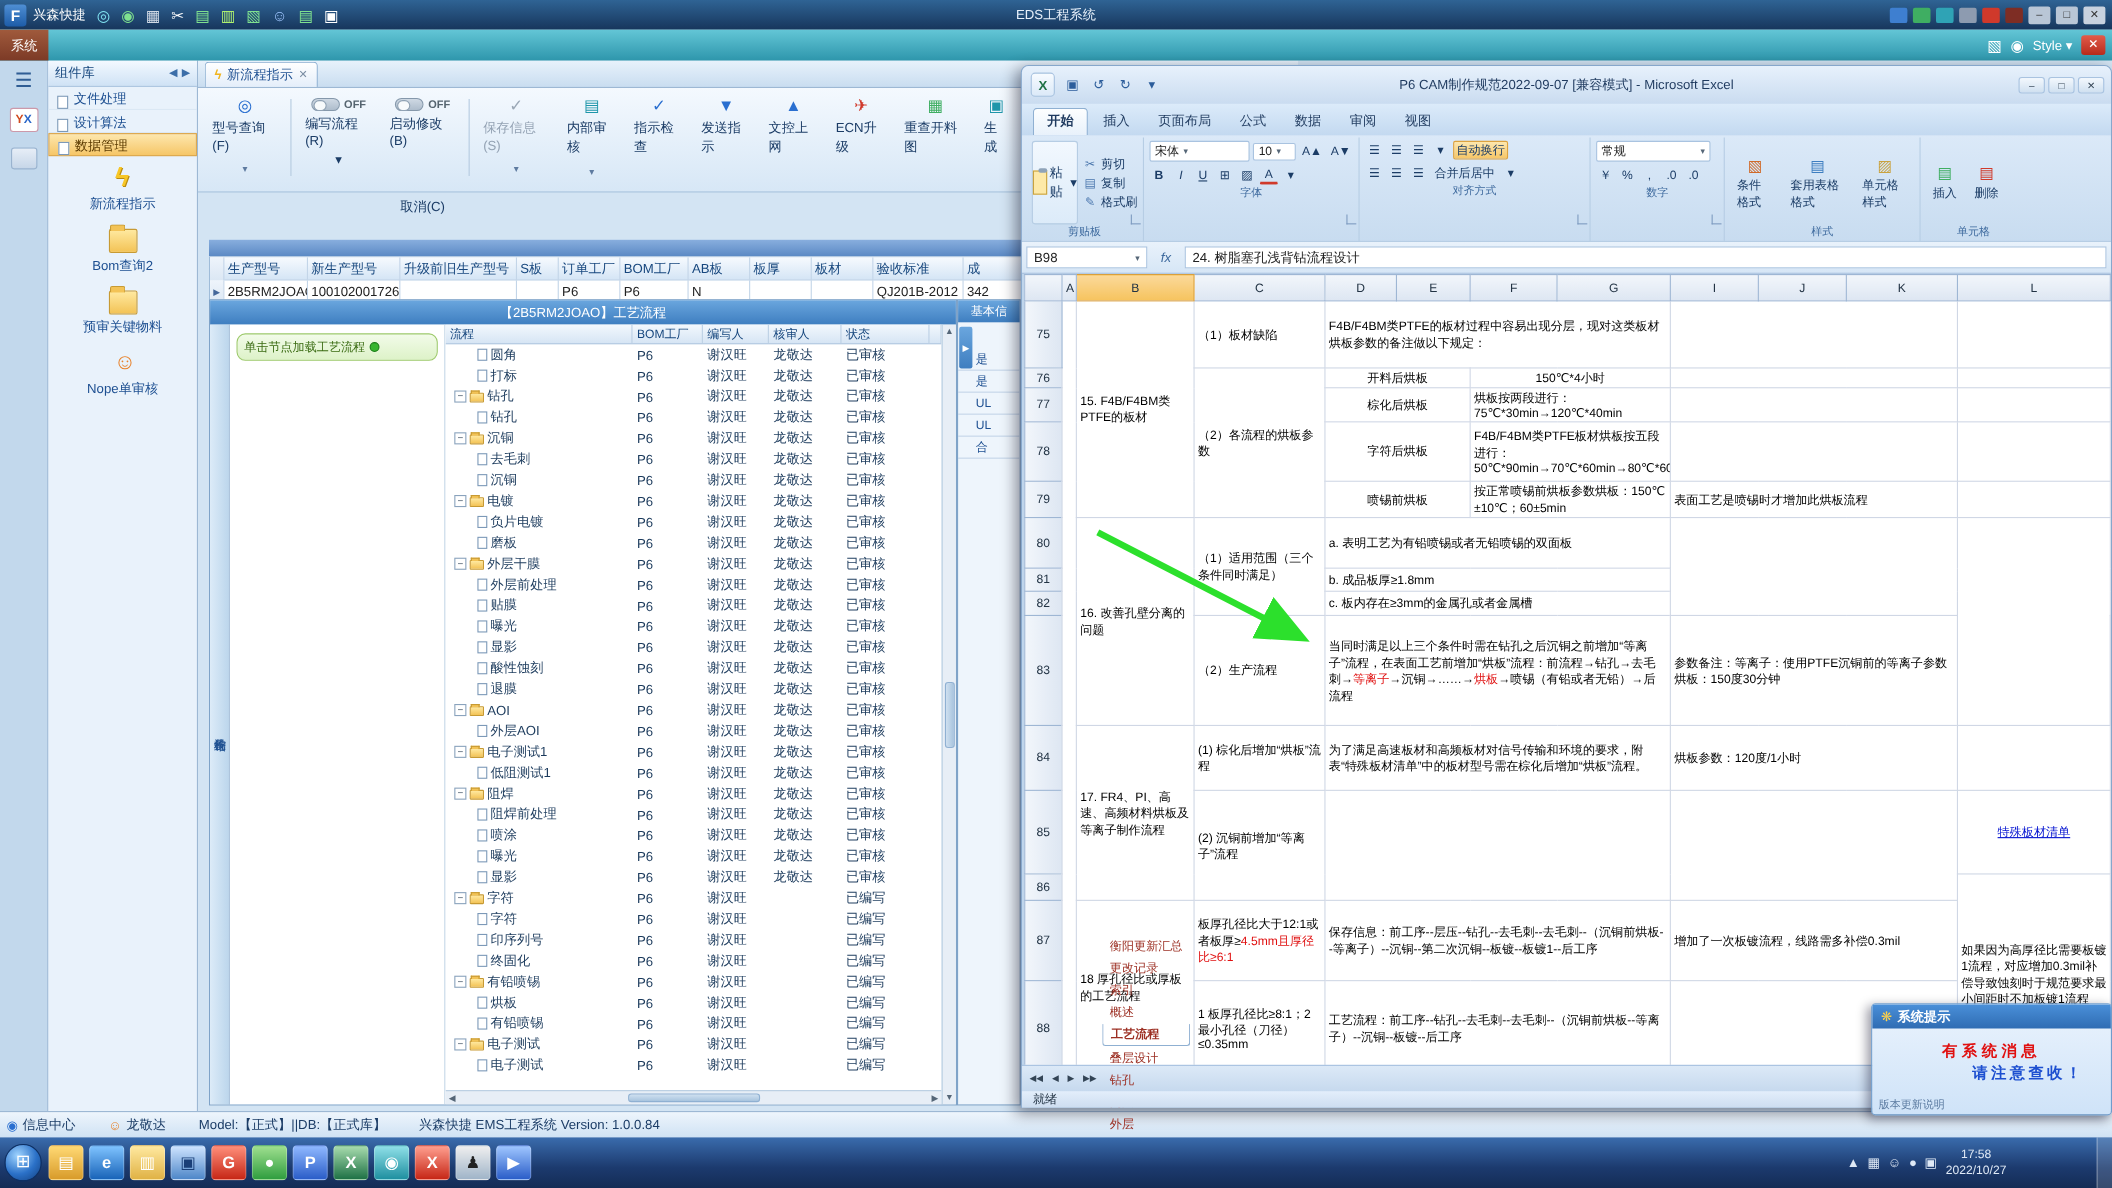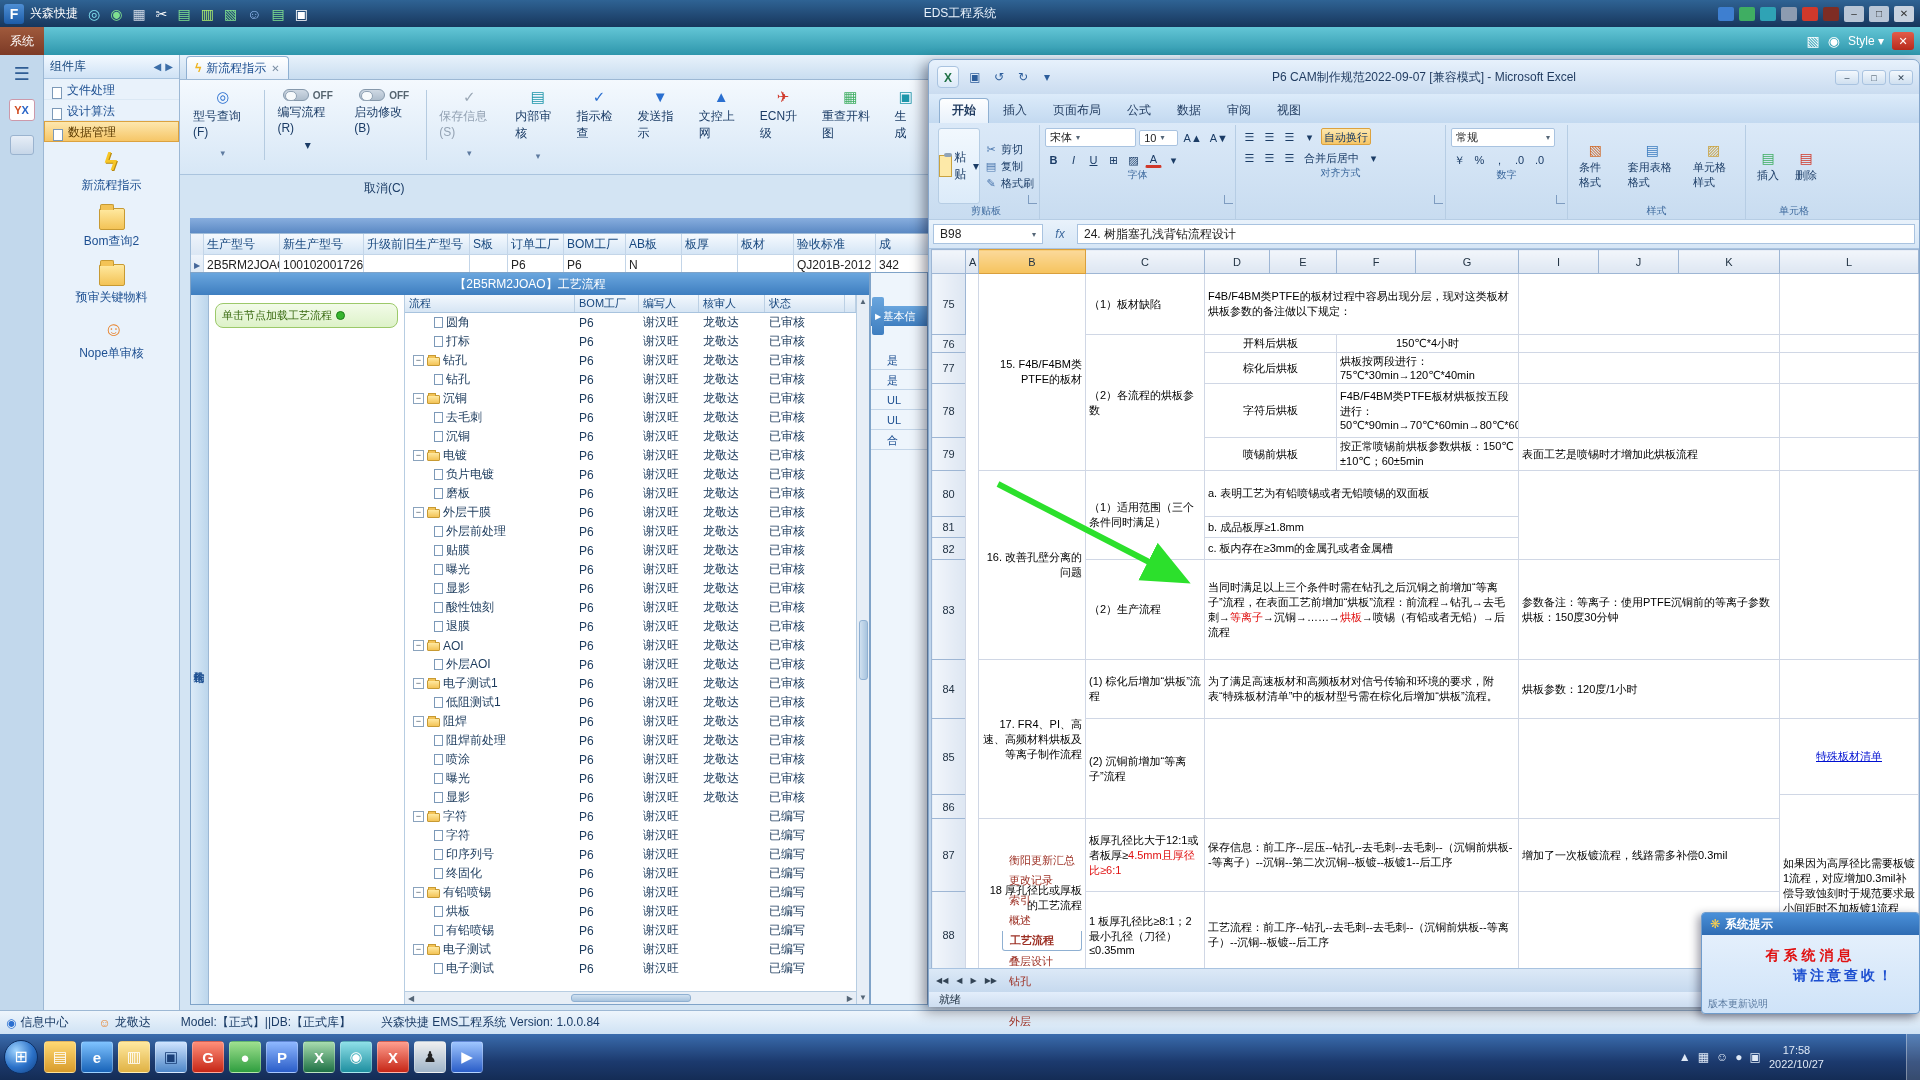--- a/index.html
+++ b/index.html
@@ -138,21 +138,21 @@
     justify-content:space-between; align-items:center; font-size:8px; color:#567; padding:2px 0; }
   .vscroll .thumb { width:9px; height:60px; background:linear-gradient(90deg,#cfe0f0,#a8c4de); border:1px solid #8fb0d2; border-radius:3px; }
   .hscroll { height:13px; background:#e7eef6; border-top:1px solid #b7cde2; display:flex; align-items:center;
     justify-content:space-between; font-size:8px; color:#567; padding:0 3px; }
   .hscroll .thumb { height:8px; width:120px; background:linear-gradient(#cfe0f0,#a8c4de); border:1px solid #8fb0d2; border-radius:3px; }
 
   .mini-panel { position:absolute; left:870px; top:272px; width:58px; height:733px; z-index:2;
     background:#eef5fc; border:1px solid #7fa3c8; font-size:11px; }
   .mini-collapse { position:absolute; left:1px; top:24px; width:12px; height:38px; background:linear-gradient(#6aa6de,#3e7ec0);
     color:#fff; font-size:8px; display:flex; align-items:center; justify-content:center; border-radius:2px; }
-  .mini-hd { height:20px; background:linear-gradient(#6aa6de,#3e7ec0); color:#fff; text-align:center; line-height:20px;margin-top:33px; }
+  .mini-hd { height:20px; background:linear-gradient(#6aa6de,#3e7ec0); color:#fff; text-align:center; line-height:20px; }
   .mini-rows { margin-top:24px; }
   .mini-row { height:20px; border-bottom:1px solid #c3d5e8; padding-left:16px; color:#1d4f91; line-height:20px; }
 
   
   .ems-status { position:absolute; left:0; top:1010px; width:1920px; height:24px; z-index:20;
     background:linear-gradient(#eef5fc,#cfe2f4); border-top:1px solid #9db8d4; display:flex; align-items:center;
     font-size:12px; color:#1b3c66; gap:30px; padding-left:6px; }
   .st-chip { display:flex; align-items:center; gap:4px; }
   .st-chip .gl { color:#2a6fd0; }
   .st-user .gl { color:#e8822a; }
@@ -211,21 +211,21 @@
   .formula-field { flex:1; height:20px; background:#fff; border:1px solid #a9c3e0; font-size:12px; color:#222;
     display:flex; align-items:center; padding:0 6px; }
 
   .xl-gridwrap { position:absolute; left:2px; top:189px; width:988px; height:719px; overflow:hidden; background:#fff; }
   table.xl { border-collapse:collapse; table-layout:fixed; width:987px; }
   table.xl td, table.xl th { border:1px solid #d0d7e5; font-size:11px; font-weight:normal; color:#000;
     padding:1px 3px; overflow:hidden; vertical-align:middle; background:#fff; }
   table.xl th.ch { background:linear-gradient(#f2f6fb,#dde6f2); border:1px solid #9eb6d4; color:#234; height:24px; }
   table.xl th.ch.sel { background:linear-gradient(#fbd99a,#f6c35d); border-color:#d99f3c; }
   table.xl th.rh { background:linear-gradient(90deg,#f2f6fb,#dde6f2); border:1px solid #9eb6d4; color:#234; text-align:center; }
-  td.sec { text-align:right; }
+  td.sec { text-align:left; }
   td.lbl { text-align:left; }
   td.tc { text-align:center; }
   td.txt { text-align:left; vertical-align:middle; }
   td.top { vertical-align:top; }
   .red { color:#e01010; }
   td.link { text-align:center; } .link span { color:#0010d0; text-decoration:underline; }
   td.warn { color:#f00000; font-weight:bold; vertical-align:top; text-align:left; }
 
   .xl-sheets { position:absolute; left:0; top:908px; width:990px; height:24px; background:linear-gradient(#dce9f7,#c6d9ee);
     display:flex; align-items:center; padding-left:4px; gap:2px; border-top:1px solid #a9c3e0; }

